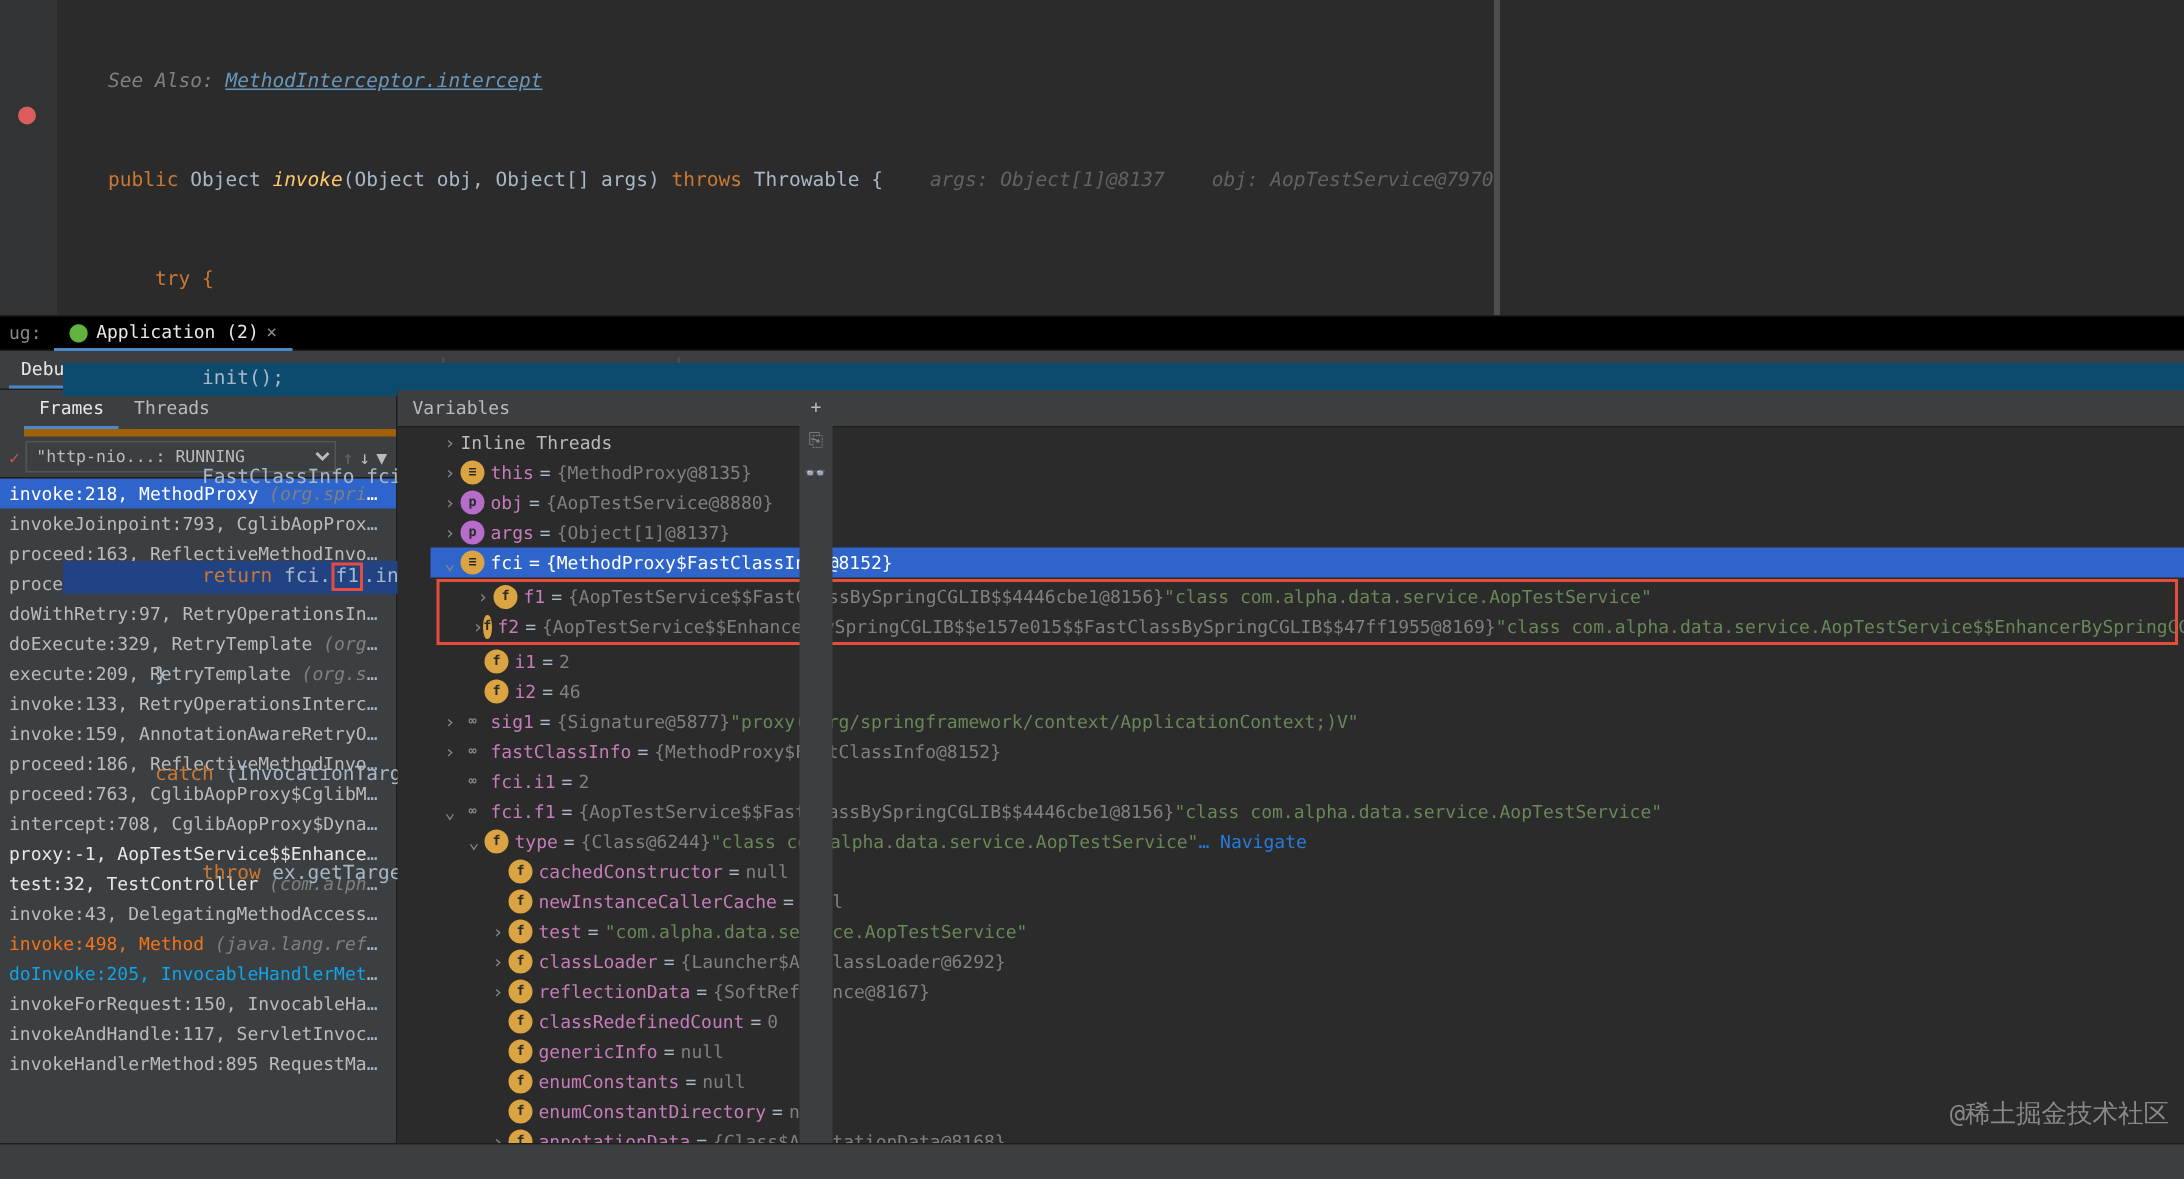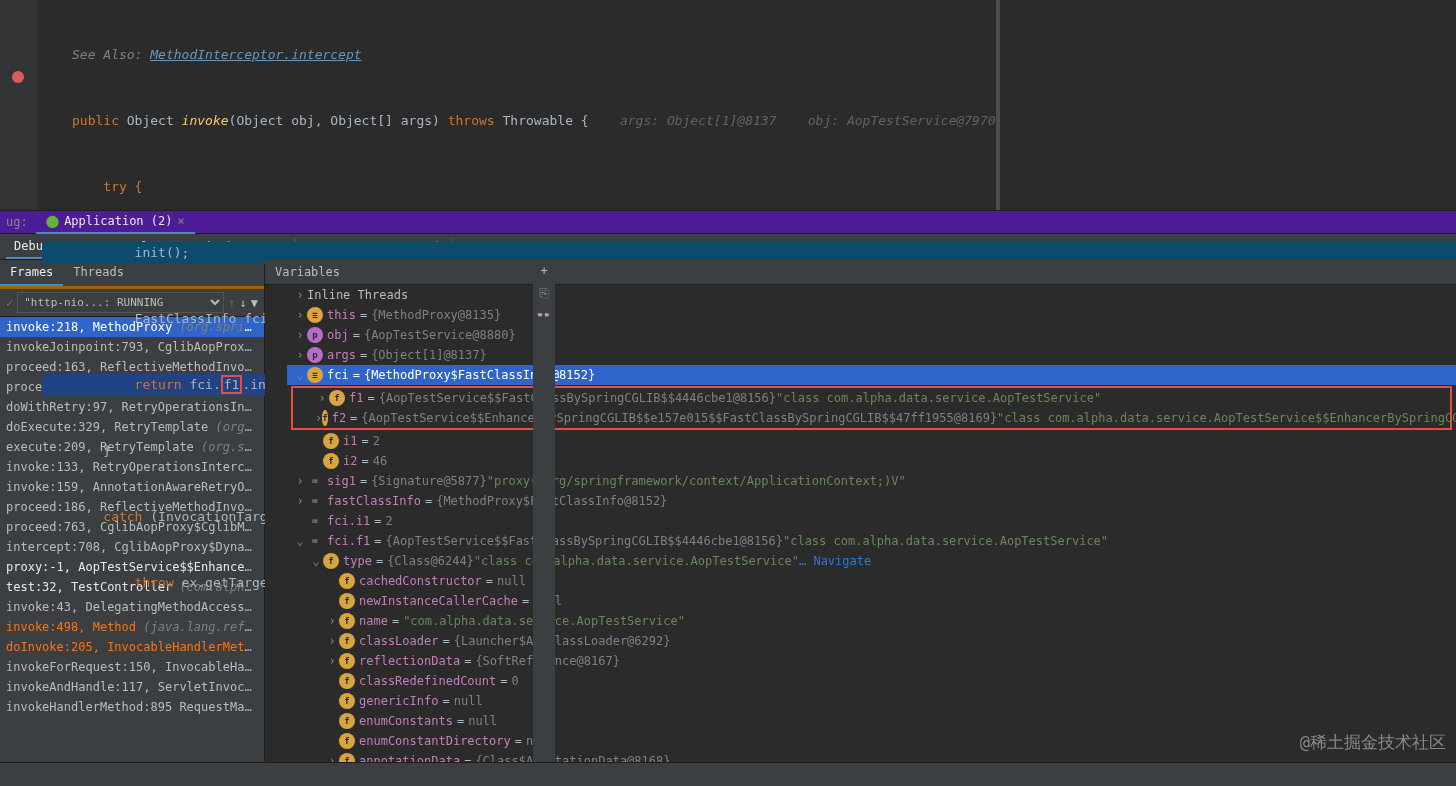--- a/index.html
+++ b/index.html
@@ -13,35 +13,35 @@
 .line.current { background:#214283; }
 .kw { color:#cc7832; }
 .fn { color:#ffc66d; font-style:italic; }
 .type { color:#a9b7c6; }
 .hint { color:#606366; font-style:italic; }
 .see { color:#808080; font-style:italic; }
 .link { color:#6897bb; font-style:italic; text-decoration:underline; }
 .redbox { border:2px solid #e74c3c; padding:0 1px; }
 .divider-bar { position:absolute; left:996px; top:0; width:4px; height:210px; background:#4e4e4e; }
 
-.tabs-row { height:24px; background:#4c1d95; border-top:1px solid #1e1e1e; border-bottom:1px solid #1e1e1e; display:flex; align-items:center; padding-left:6px; }
+.tabs-row { height:24px; background:#000000; border-top:1px solid #1e1e1e; border-bottom:1px solid #1e1e1e; display:flex; align-items:center; padding-left:6px; }
 .tab { padding:4px 10px; font-size:12px; color:#bbb; display:flex; align-items:center; gap:5px; }
 .tab.active { border-bottom:2px solid #4a88c7; color:#e8e8e8; }
 .tab .close { color:#888; }
 .tabs-row .label { color:#888; margin-right:8px; }
 
 .toolbar { height:26px; background:#3c3f41; border-bottom:1px solid #1e1e1e; display:flex; align-items:center; padding:0 6px; gap:6px; }
 .toolbar .sep { width:1px; height:18px; background:#555; margin:0 3px; }
 .tool-tab { padding:4px 8px; color:#bbb; font-size:12px; display:flex; align-items:center; gap:4px; }
 .tool-tab.on { border-bottom:2px solid #4a88c7; color:#e8e8e8; }
 .icon-btn { width:18px; height:18px; display:flex; align-items:center; justify-content:center; color:#6a8759; }
 
 .panels { display:flex; height:calc(786px - 210px - 24px - 26px - 24px); }
 .frames { width:265px; background:#3c3f41; border-right:1px solid #1e1e1e; display:flex; flex-direction:column; }
-.subtab-row { display:flex; border-bottom:3px solid #a16207; }
+.subtab-row { display:flex; border-bottom:5px solid #a16207;margin-left:16px; }
 .subtab { padding:5px 10px; color:#bbb; }
 .subtab.on { border-bottom:2px solid #4a88c7; color:#e8e8e8; }
 .thread-row { display:flex; align-items:center; padding:3px 6px; gap:4px; border-bottom:1px solid #1e1e1e; }
 .thread-row select { background:#3c3f41; color:#bbb; border:1px solid #555; font-size:11px; padding:2px; flex:1; }
 .frame-list { overflow:hidden; }
 .frame { padding:3px 6px; white-space:nowrap; overflow:hidden; text-overflow:ellipsis; font-size:12px; }
 .frame.sel { background:#2f65ca; color:#fff; }
 .frame .gray { color:#808080; font-style:italic; }
 
 .vars { flex:1; background:#2b2b2b; position:relative; overflow:hidden; }
@@ -144,21 +144,21 @@
         <div class="frame"><span style="color:#bbb">execute:209, RetryTemplate </span><span class="gray">(org.springfra</span></div>
         <div class="frame"><span style="color:#bbb">invoke:133, RetryOperationsInterceptor </span></div>
         <div class="frame"><span style="color:#bbb">invoke:159, AnnotationAwareRetryOperatio</span><span class="gray"></span></div>
         <div class="frame"><span style="color:#bbb">proceed:186, ReflectiveMethodInvocation </span></div>
         <div class="frame"><span style="color:#bbb">proceed:763, CglibAopProxy$CglibMethod</span><span class="gray"></span></div>
         <div class="frame"><span style="color:#bbb">intercept:708, CglibAopProxy$DynamicAdvi</span><span class="gray"></span></div>
         <div class="frame"><span style="color:#e8e8e8">proxy:-1, AopTestService$$EnhancerBySpri</span><span class="gray"></span></div>
         <div class="frame"><span style="color:#e8e8e8">test:32, TestController </span><span class="gray">(com.alpha.data.con</span></div>
         <div class="frame"><span style="color:#bbb">invoke:43, DelegatingMethodAccessorImpl</span><span class="gray"></span></div>
         <div class="frame"><span style="color:#f97316">invoke:498, Method </span><span class="gray">(java.lang.reflect)</span></div>
-        <div class="frame"><span style="color:#f97316">doInvoke:205, InvocableHandlerMethod </span></div>
+        <div class="frame"><span style="color:#0ea5e9">doInvoke:205, InvocableHandlerMethod </span></div>
         <div class="frame"><span style="color:#bbb">invokeForRequest:150, InvocableHandlerM</span><span class="gray"></span></div>
         <div class="frame"><span style="color:#bbb">invokeAndHandle:117, ServletInvocableHan</span><span class="gray"></span></div>
         <div class="frame"><span style="color:#bbb">invokeHandlerMethod:895  RequestMappin</span><span class="gray"></span></div>
       </div>
   </div>
 
   <div class="vars">
     <div class="side-tools">
       <span style="color:#bbb">+</span>
       <span style="color:#888">⎘</span>
@@ -281,21 +281,21 @@
         <div class="node" style="padding-left: 38px;">
           <span class="arrow"></span>
           <span class="badge b-y">f</span>
           <span class="name">newInstanceCallerCache</span>
           <span class="eq">=</span>
           <span class="val">null</span>
         </div>
         <div class="node" style="padding-left: 38px;">
           <span class="arrow">›</span>
           <span class="badge b-y">f</span>
-          <span class="name">name</span>
+          <span class="name">test</span>
           <span class="eq">=</span> 
           <span class="str">"com.alpha.data.service.AopTestService"</span>
         </div>
         <div class="node" style="padding-left: 38px;">
           <span class="arrow">›</span>
           <span class="badge b-y">f</span>
           <span class="name">classLoader</span>
           <span class="eq">=</span>
           <span class="val">{Launcher$AppClassLoader@6292}</span>
         </div>

